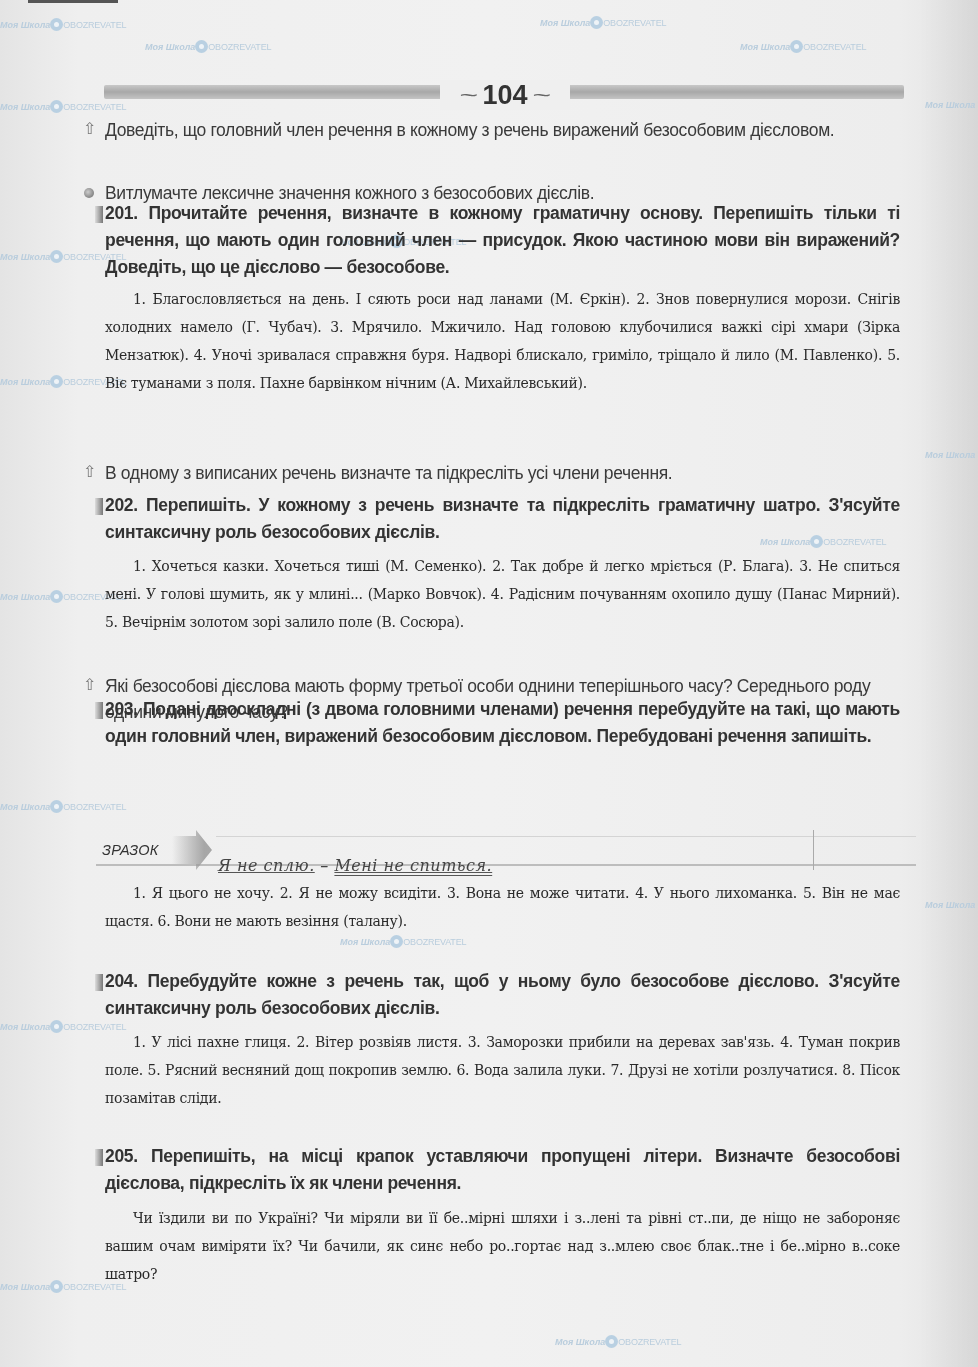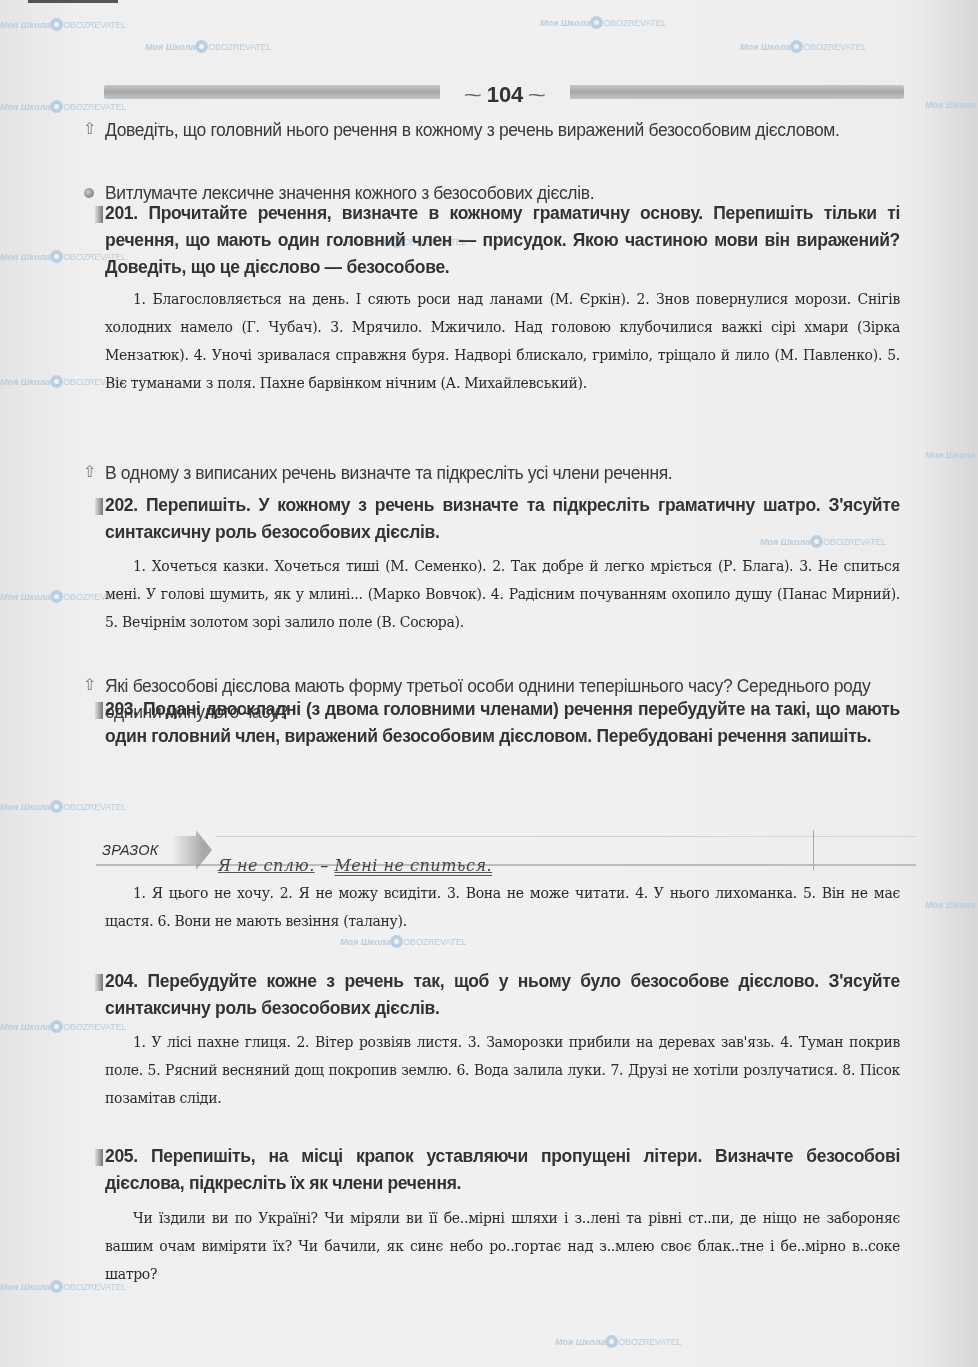--- a/index.html
+++ b/index.html
@@ -33,21 +33,21 @@
       position: absolute; left: 104px; top: 85px; width: 800px; height: 14px;
       background: linear-gradient(180deg, #c8c8c8 0%, #a8a8a8 50%, #c4c4c4 100%);
       border-radius: 2px;
     }
     .page-num-wrap {
       position: absolute; left: 440px; top: 80px; width: 130px; height: 30px;
       display: flex; align-items: center; justify-content: center;
       background: #efefef;
     }
     .ornament { font-size: 20px; color: #666; transform: scaleX(1.6); }
-    .page-number { font-size: 22px; font-weight: bold; color: #333; margin: 7px 8px; }
+    .page-number { font-size: 27px; font-weight: bold; color: #333; margin: 7px 8px; }
 
     .block { position: absolute; left: 105px; width: 795px; }
     .note { font-size: 17.5px; line-height: 26px; color: #3a3a3a; letter-spacing: -0.35px; }
     .note-icon { position: absolute; left: -22px; top: 2px; width: 16px; height: 20px; color: #777; font-size: 16px; }
     .bullet-dot { position: absolute; left: -21px; top: 8px; width: 10px; height: 10px; border-radius: 50%; background: radial-gradient(circle at 40% 40%, #ccc, #666); }
 
     .task { font-size: 17.5px; font-weight: bold; line-height: 27px; color: #333; letter-spacing: -0.3px; text-align: justify; }
     .task-marker { position: absolute; left: -10px; top: 6px; width: 8px; height: 17px; background: linear-gradient(90deg, #ddd, #777); }
 
     .body-text {
@@ -169,21 +169,21 @@
 
   <div class="header-bar"></div>
   <div class="page-num-wrap">
     <span class="ornament">~</span>
     <span class="page-number">104</span>
     <span class="ornament">~</span>
   </div>
 
   <div class="block" style="top:117px">
     <span class="note-icon">⇧</span>
-    <div class="note">Доведіть, що головний нього речення в кожному з речень виражений безособовим дієсловом.</div>
+    <div class="note">Доведіть, що головний член речення в кожному з речень виражений безособовим дієсловом.</div>
   </div>
   <div class="block" style="top:180px">
     <span class="bullet-dot"></span>
     <div class="note">Витлумачте лексичне значення кожного з безособових дієслів.</div>
   </div>
 
   <div class="block" style="top:200px">
     <span class="task-marker"></span>
     <div class="task"><span>201.</span> <span>Прочитайте речення, визначте в кожному граматичну основу. Перепишіть тільки ті речення, що мають один головний член — присудок. Якою частиною мови він виражений? Доведіть, що це дієслово — безособове.</span></div>
   </div>

